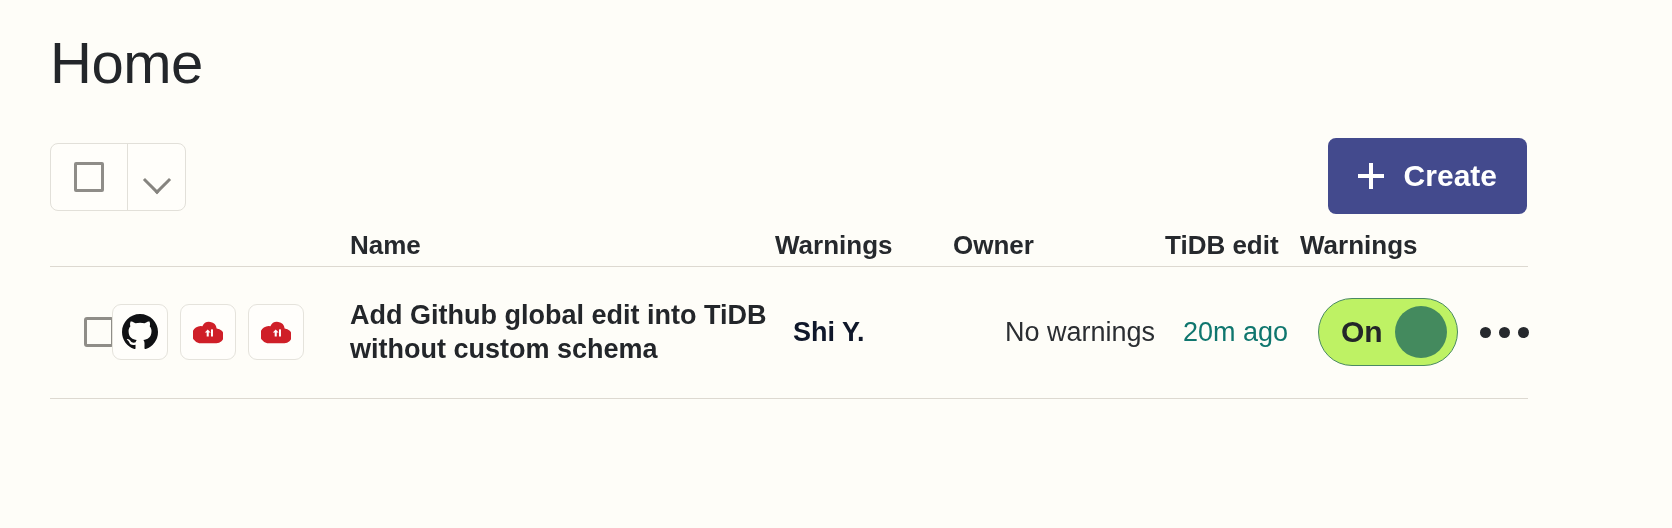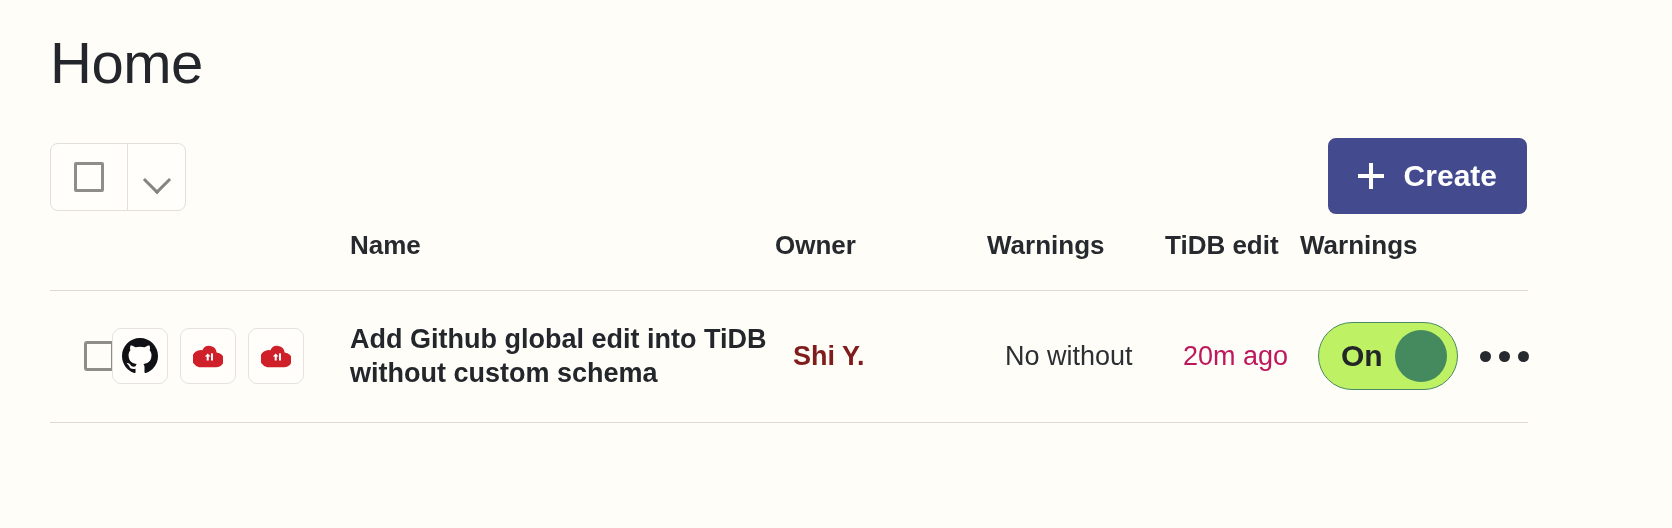--- a/index.html
+++ b/index.html
@@ -133,21 +133,21 @@
     top: 218px;
     width: 1478px;
   }
 
   .thead, .trow {
     display: flex;
     align-items: flex-start;
   }
 
   .thead {
-    padding-bottom: 28px;
+    padding-bottom: 4px;
     border-bottom: 1px solid #ddd9d1;
   }
 
   .th {
     font-size: 26px;
     font-weight: 700;
     color: #26292d;
     line-height: 1.22;
     box-sizing: border-box;
   }
@@ -205,31 +205,31 @@
     font-weight: 700;
     line-height: 1.26;
     color: #23262a;
     padding-right: 18px;
     cursor: pointer;
   }
 
   .owner-cell {
     font-size: 27px;
     font-weight: 700;
-    color: #7f1d1d;
+    color: #0f172a;
   }
   .warn-cell {
     font-size: 27px;
     font-weight: 400;
     color: #2b2e32;
   }
   .edit-cell {
     font-size: 27px;
     font-weight: 400;
-    color: #be185d;
+    color: #0f766e;
   }
 
   
   .toggle {
     display: inline-flex;
     align-items: center;
     gap: 12px;
     height: 68px;
     padding: 0 10px 0 22px;
     border: 1px solid #4a8a63;
@@ -288,22 +288,22 @@
     <span class="plus-icon"></span>
     <span>Create</span>
   </button>
 
   <div class="table">
 
     <div class="thead">
       <div class="th col-check"></div>
       <div class="th col-icons"></div>
       <div class="th col-name">Name</div>
+      <div class="th col-warn">Warnings</div>
       <div class="th col-owner">Owner</div>
-      <div class="th col-warn">Warnings</div>
       <div class="th col-edit">TiDB edit</div>
       <div class="th col-run">Warnings</div>
       <div class="th col-menu"></div>
     </div>
 
     <div class="trow">
 
       <div class="col-check">
         <div class="checkbox"></div>
       </div>
@@ -329,21 +329,21 @@
               <rect fill="#ffffff" x="19.2" y="10.2" width="2.1" height="7.6"></rect>
             </svg>
           </div>
         </div>
       </div>
 
       <div class="col-name name-cell">Add Github global edit into TiDB without custom schema</div>
 
       <div class="col-owner owner-cell">Shi Y.</div>
 
-      <div class="col-warn warn-cell">No without</div>
+      <div class="col-warn warn-cell">No warnings</div>
 
       <div class="col-edit edit-cell">20m ago</div>
 
       <div class="col-run">
         <div class="toggle">
           <span class="toggle-label">On</span>
           <span class="toggle-knob"></span>
         </div>
       </div>
 

